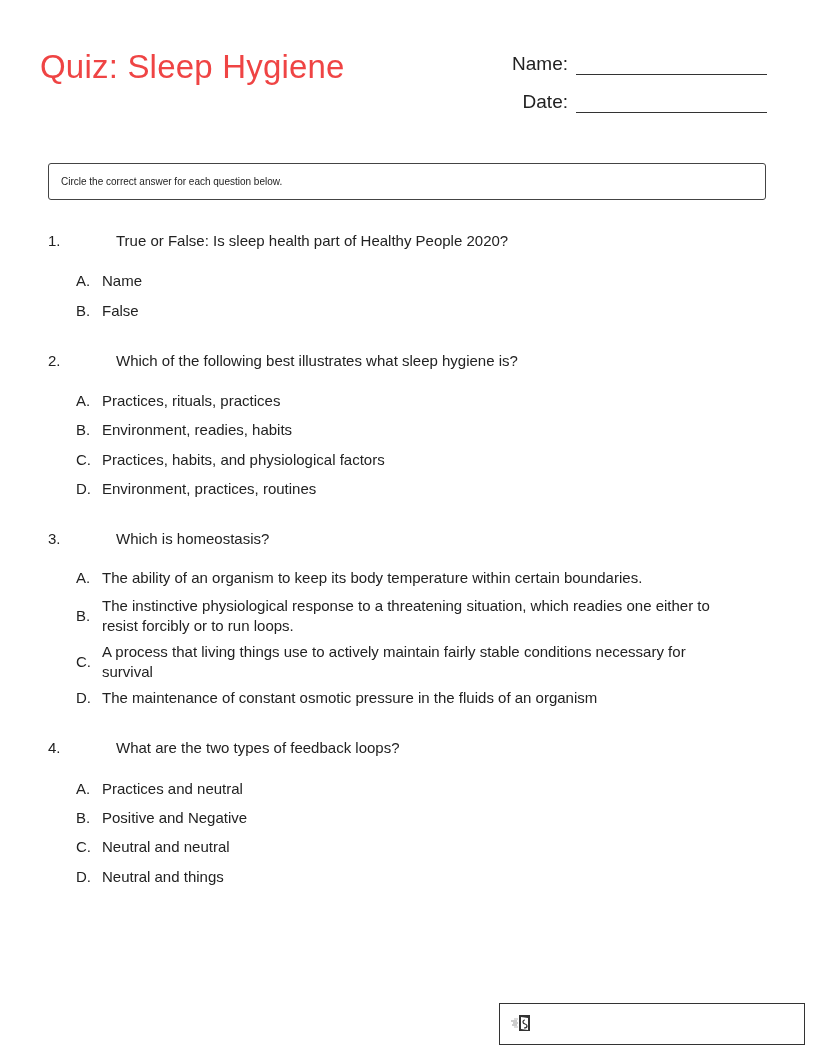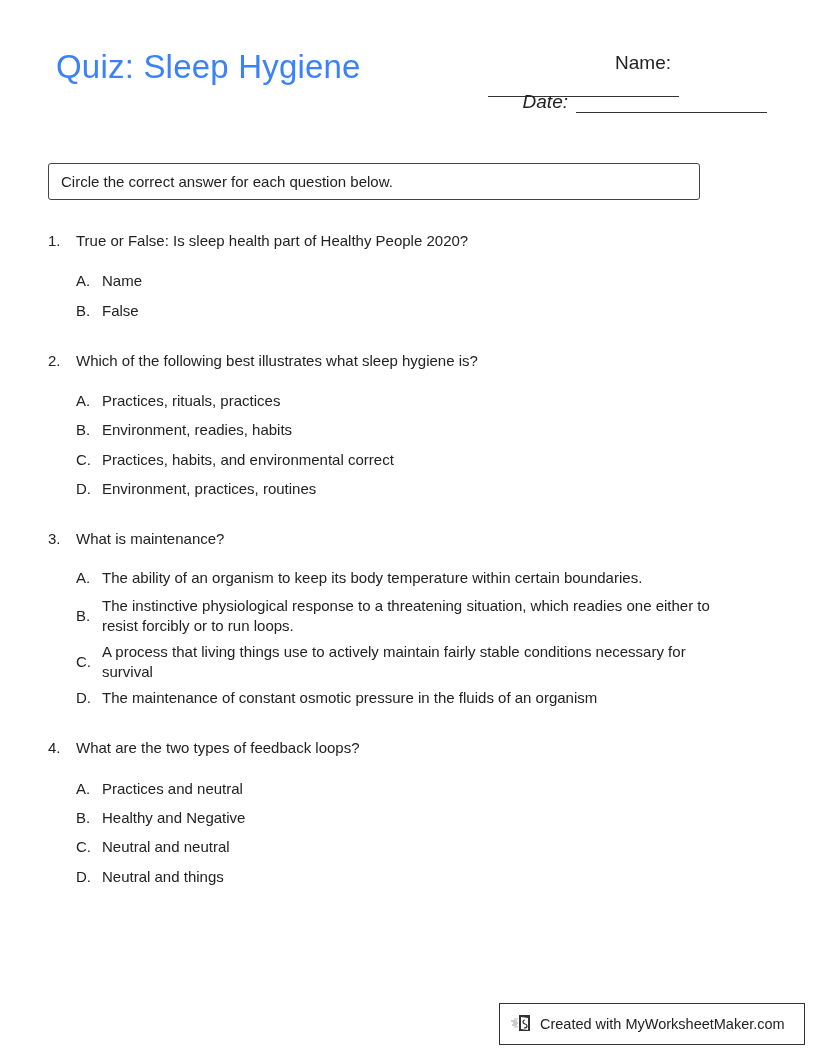--- a/index.html
+++ b/index.html
@@ -2,70 +2,70 @@
 <html><head>
 <meta charset="utf-8">
 <style>
   html, body { margin: 0; padding: 0; background: #ffffff; }
   body {
     width: 816px; height: 1056px; position: relative; overflow: hidden;
     font-family: "Liberation Sans", "DejaVu Sans", sans-serif;
     color: #222222;
   }
   .title {
-    position: absolute; left: 56px; top: 48px;
-    font-size: 33px; font-weight: normal; color: #3b82f6;
+    position: absolute; left: 40px; top: 48px;
+    font-size: 33px; font-weight: normal; color: #ef4444;
     letter-spacing: 0.2px;
   }
   .field {
     position: absolute; display: flex; align-items: flex-end;
   }
   .field-label {
     font-size: 19px; color: #222; text-align: right; width: 80px;
     margin-right: 8px; line-height: 22px;
   }
   .field-line {
     width: 191px; border-bottom: 1.5px solid #333; height: 22px;
   }
   .instructions {
-    position: absolute; left: 48px; top: 163px; width: 652px; height: 37px;
+    position: absolute; left: 48px; top: 163px; width: 718px; height: 37px;
     border: 1.5px solid #444; border-radius: 3px; box-sizing: border-box;
-    font-size: 15px; padding-left: 12px; line-height: 35px; color: #222;
+    font-size: 10px; padding-left: 12px; line-height: 35px; color: #222;
   }
   .question {
     position: absolute; left: 48px; width: 720px;
   }
   .q-stem { display: flex; font-size: 15px; line-height: 20px; }
   .q-num { width: 28px; }
-  .q-text { flex: 1; }
+  .q-text { flex: 1; margin-left: 40px; }
   .opt {
     position: absolute; left: 28px; display: flex; font-size: 15px; line-height: 20px;
     width: 660px;
   }
   .opt-letter { width: 26px; }
   .opt-letter.mid { display: flex; align-items: center; }
   .opt-text { flex: 1; }
   .footer {
     position: absolute; left: 499px; top: 1003px; width: 306px; height: 42px;
     border: 1.5px solid #333; box-sizing: border-box;
     display: flex; align-items: center; padding-left: 10px;
     font-size: 14.5px; color: #222;
   }
   .footer svg { margin-right: 6px; }
 </style>
 </head>
 <body>
 
 <div class="title">Quiz: Sleep Hygiene</div>
 
-<div class="field" style="left:488px; top:52px;flex-direction:column;">
+<div class="field" style="left:488px; top:52px;">
   <span class="field-label">Name:</span>
   <span class="field-line"></span>
 </div>
-<div class="field" style="left:488px; top:90px;font-style:italic;">
+<div class="field" style="left:488px; top:90px;">
   <span class="field-label">Date:</span>
   <span class="field-line"></span>
 </div>
 
 <div class="instructions">Circle the correct answer for each question below.</div>
 
 <div class="question" style="top:231px;">
   <div class="q-stem">
     <span class="q-num">1.</span>
     <span class="q-text">True or False: Is sleep health part of Healthy People 2020?</span>
@@ -88,32 +88,32 @@
   <div class="opt" style="top:40px;">
     <span class="opt-letter">A.</span>
     <span class="opt-text">Practices, rituals, practices</span>
   </div>
   <div class="opt" style="top:69px;">
     <span class="opt-letter">B.</span>
     <span class="opt-text">Environment, readies, habits</span>
   </div>
   <div class="opt" style="top:99px;">
     <span class="opt-letter">C.</span>
-    <span class="opt-text">Practices, habits, and environmental correct</span>
+    <span class="opt-text">Practices, habits, and physiological factors</span>
   </div>
   <div class="opt" style="top:128px;">
     <span class="opt-letter">D.</span>
     <span class="opt-text">Environment, practices, routines</span>
   </div>
 </div>
 
 <div class="question" style="top:529px;">
   <div class="q-stem">
     <span class="q-num">3.</span>
-    <span class="q-text">What is maintenance?</span>
+    <span class="q-text">Which is homeostasis?</span>
   </div>
   <div class="opt" style="top:39px;">
     <span class="opt-letter">A.</span>
     <span class="opt-text">The ability of an organism to keep its body temperature within certain boundaries.</span>
   </div>
   <div class="opt" style="top:67px;">
     <span class="opt-letter mid">B.</span>
     <span class="opt-text">The instinctive physiological response to a threatening situation, which readies one either to resist forcibly or to run loops.</span>
   </div>
   <div class="opt" style="top:113px;">
@@ -130,21 +130,21 @@
   <div class="q-stem">
     <span class="q-num">4.</span>
     <span class="q-text">What are the two types of feedback loops?</span>
   </div>
   <div class="opt" style="top:41px;">
     <span class="opt-letter">A.</span>
     <span class="opt-text">Practices and neutral</span>
   </div>
   <div class="opt" style="top:70px;">
     <span class="opt-letter">B.</span>
-    <span class="opt-text">Healthy and Negative</span>
+    <span class="opt-text">Positive and Negative</span>
   </div>
   <div class="opt" style="top:99px;">
     <span class="opt-letter">C.</span>
     <span class="opt-text">Neutral and neutral</span>
   </div>
   <div class="opt" style="top:129px;">
     <span class="opt-letter">D.</span>
     <span class="opt-text">Neutral and things</span>
   </div>
 </div>
@@ -155,14 +155,13 @@
       <line x1="1" y1="8" x2="7" y2="8" stroke="#999" stroke-width="1"></line>
       <line x1="3" y1="10" x2="8" y2="10" stroke="#999" stroke-width="1"></line>
       <line x1="2" y1="12" x2="7" y2="12" stroke="#999" stroke-width="1"></line>
       <line x1="4" y1="6" x2="8" y2="6" stroke="#bbb" stroke-width="1"></line>
       <line x1="4" y1="14" x2="8" y2="14" stroke="#bbb" stroke-width="1"></line>
       <path d="M9 2 L20 2 L20 18 L9 18 Z" fill="#333"></path>
       <path d="M11 4 L18 5 L18 17 L11 16 Z" fill="#fff"></path>
       <path d="M15 7 Q13 7 13 9 Q13 10.5 15 11 Q17 11.5 17 13 Q17 15 14 15" fill="none" stroke="#333" stroke-width="1.2"></path>
     </svg>
   </span>
-  <span>Created with MyWorksheetMaker.com</span>
 </div>
 
 </body></html>

